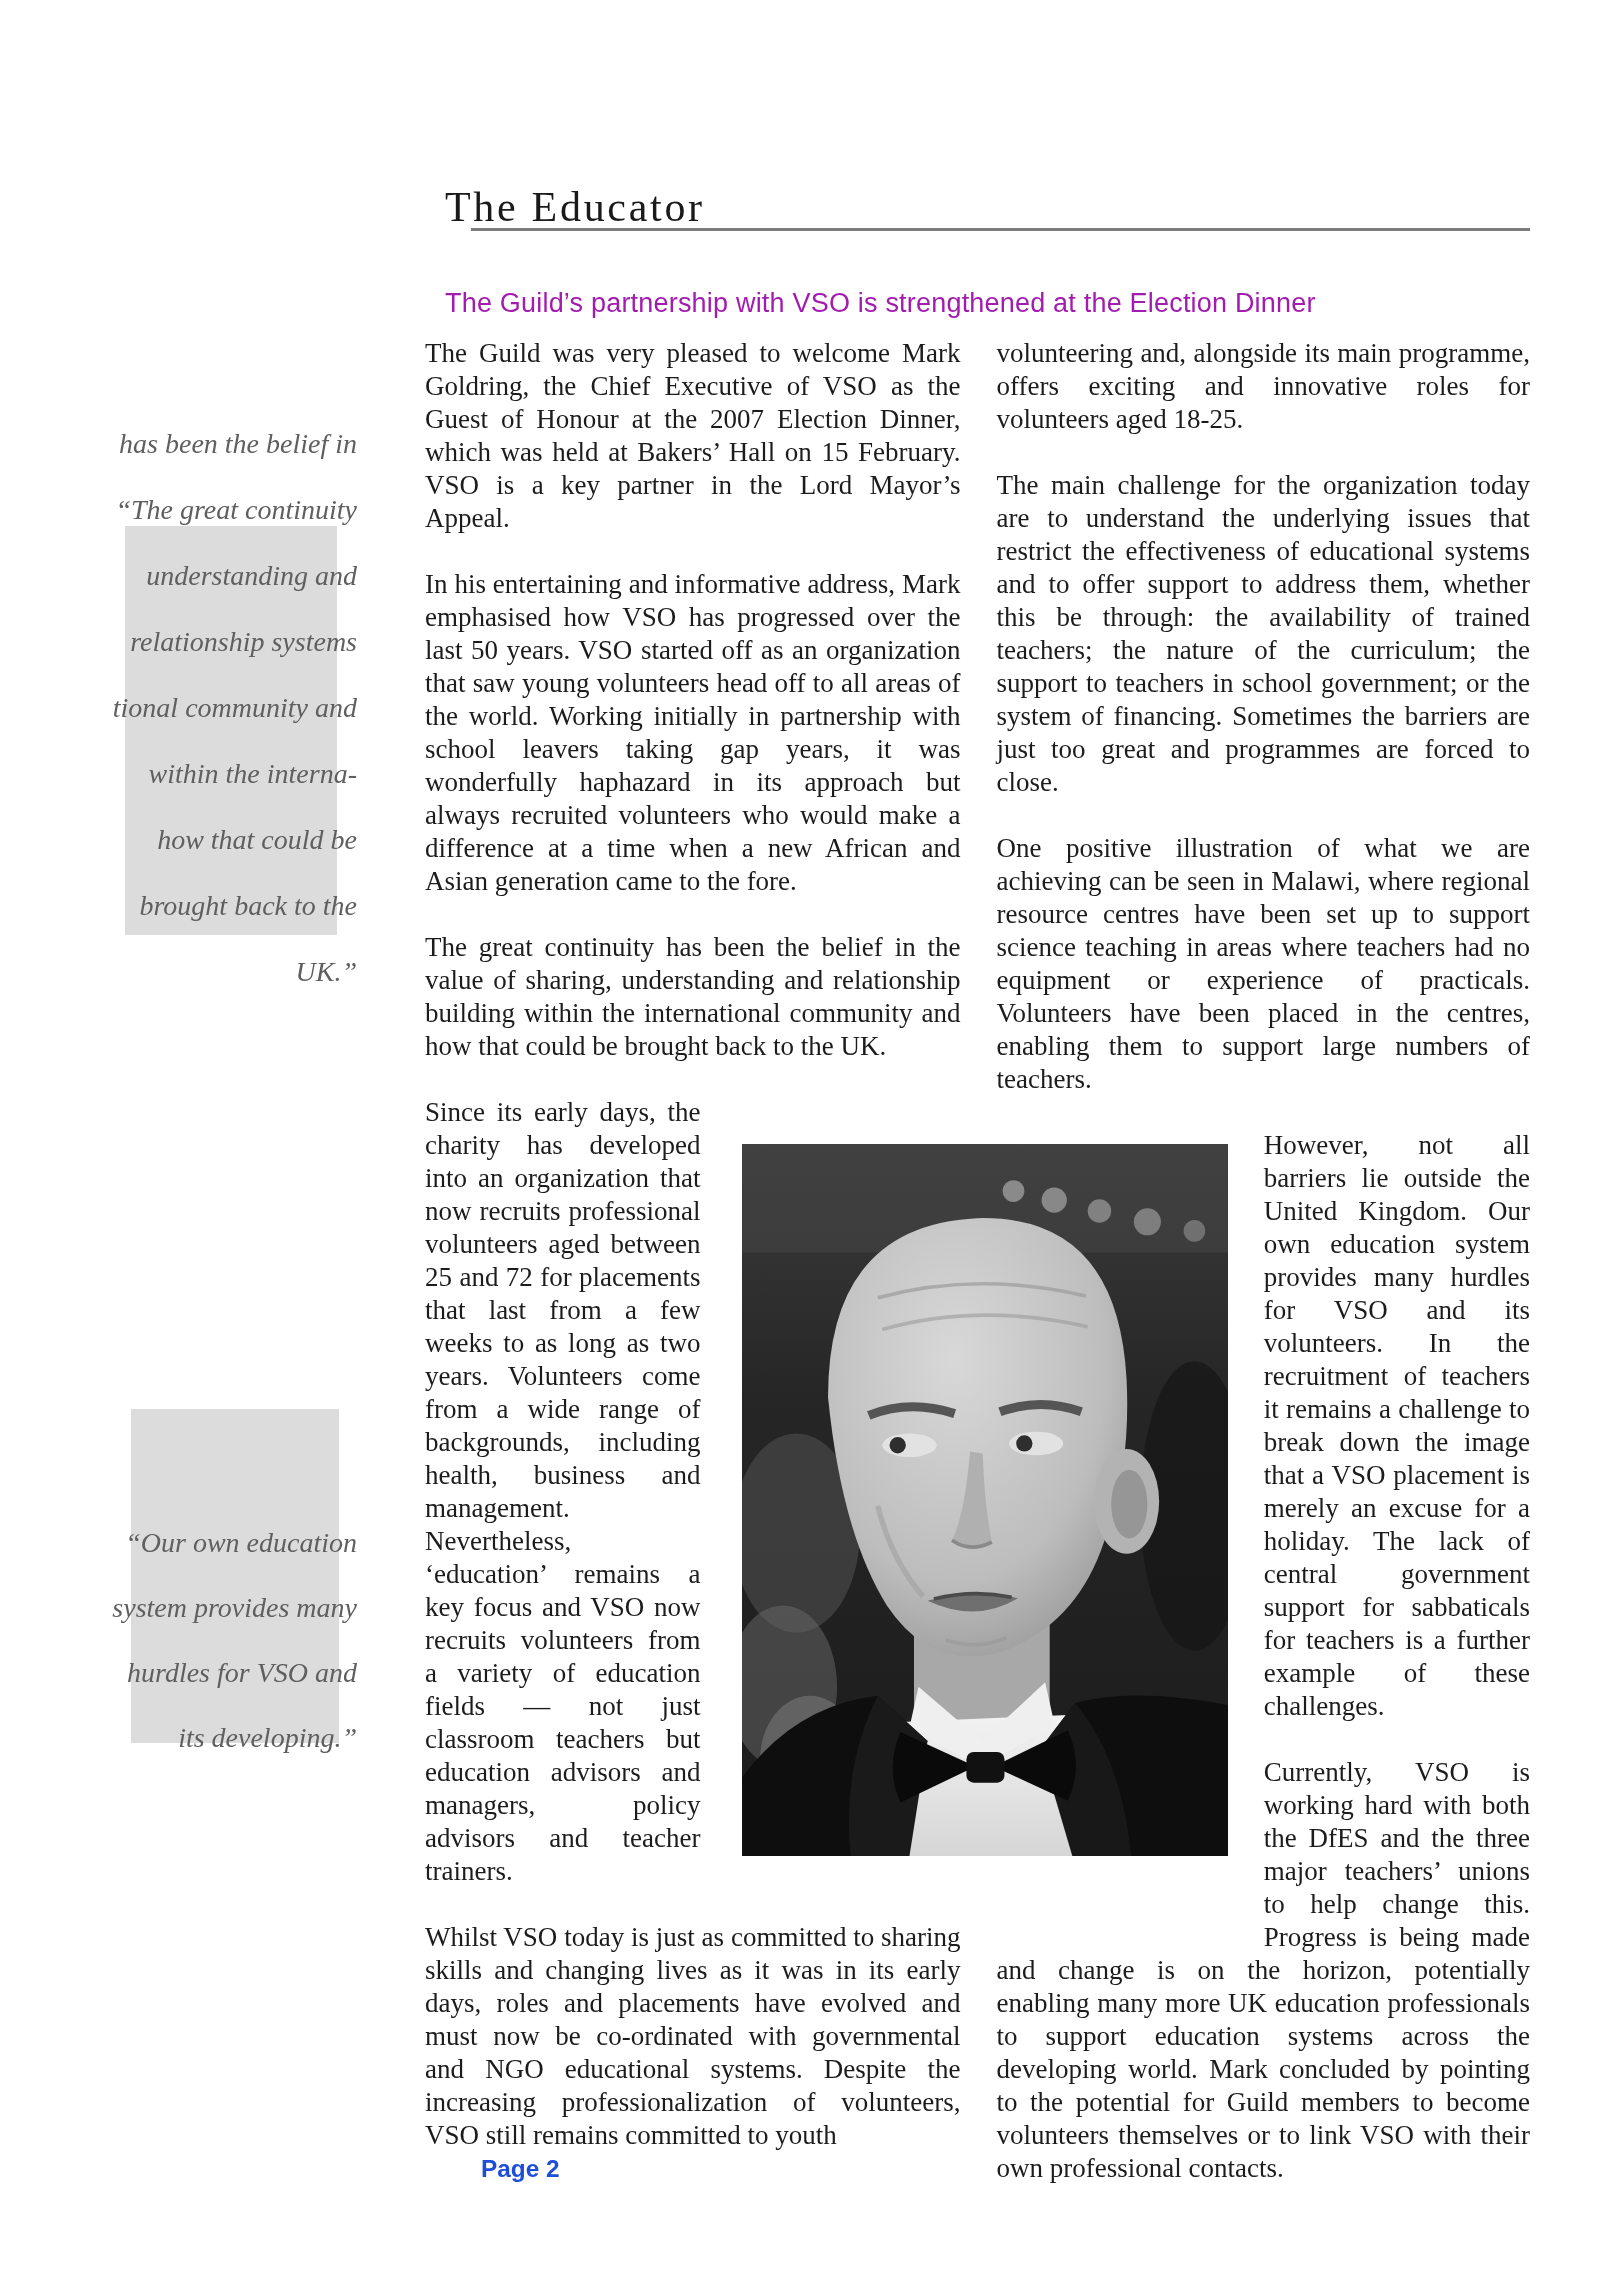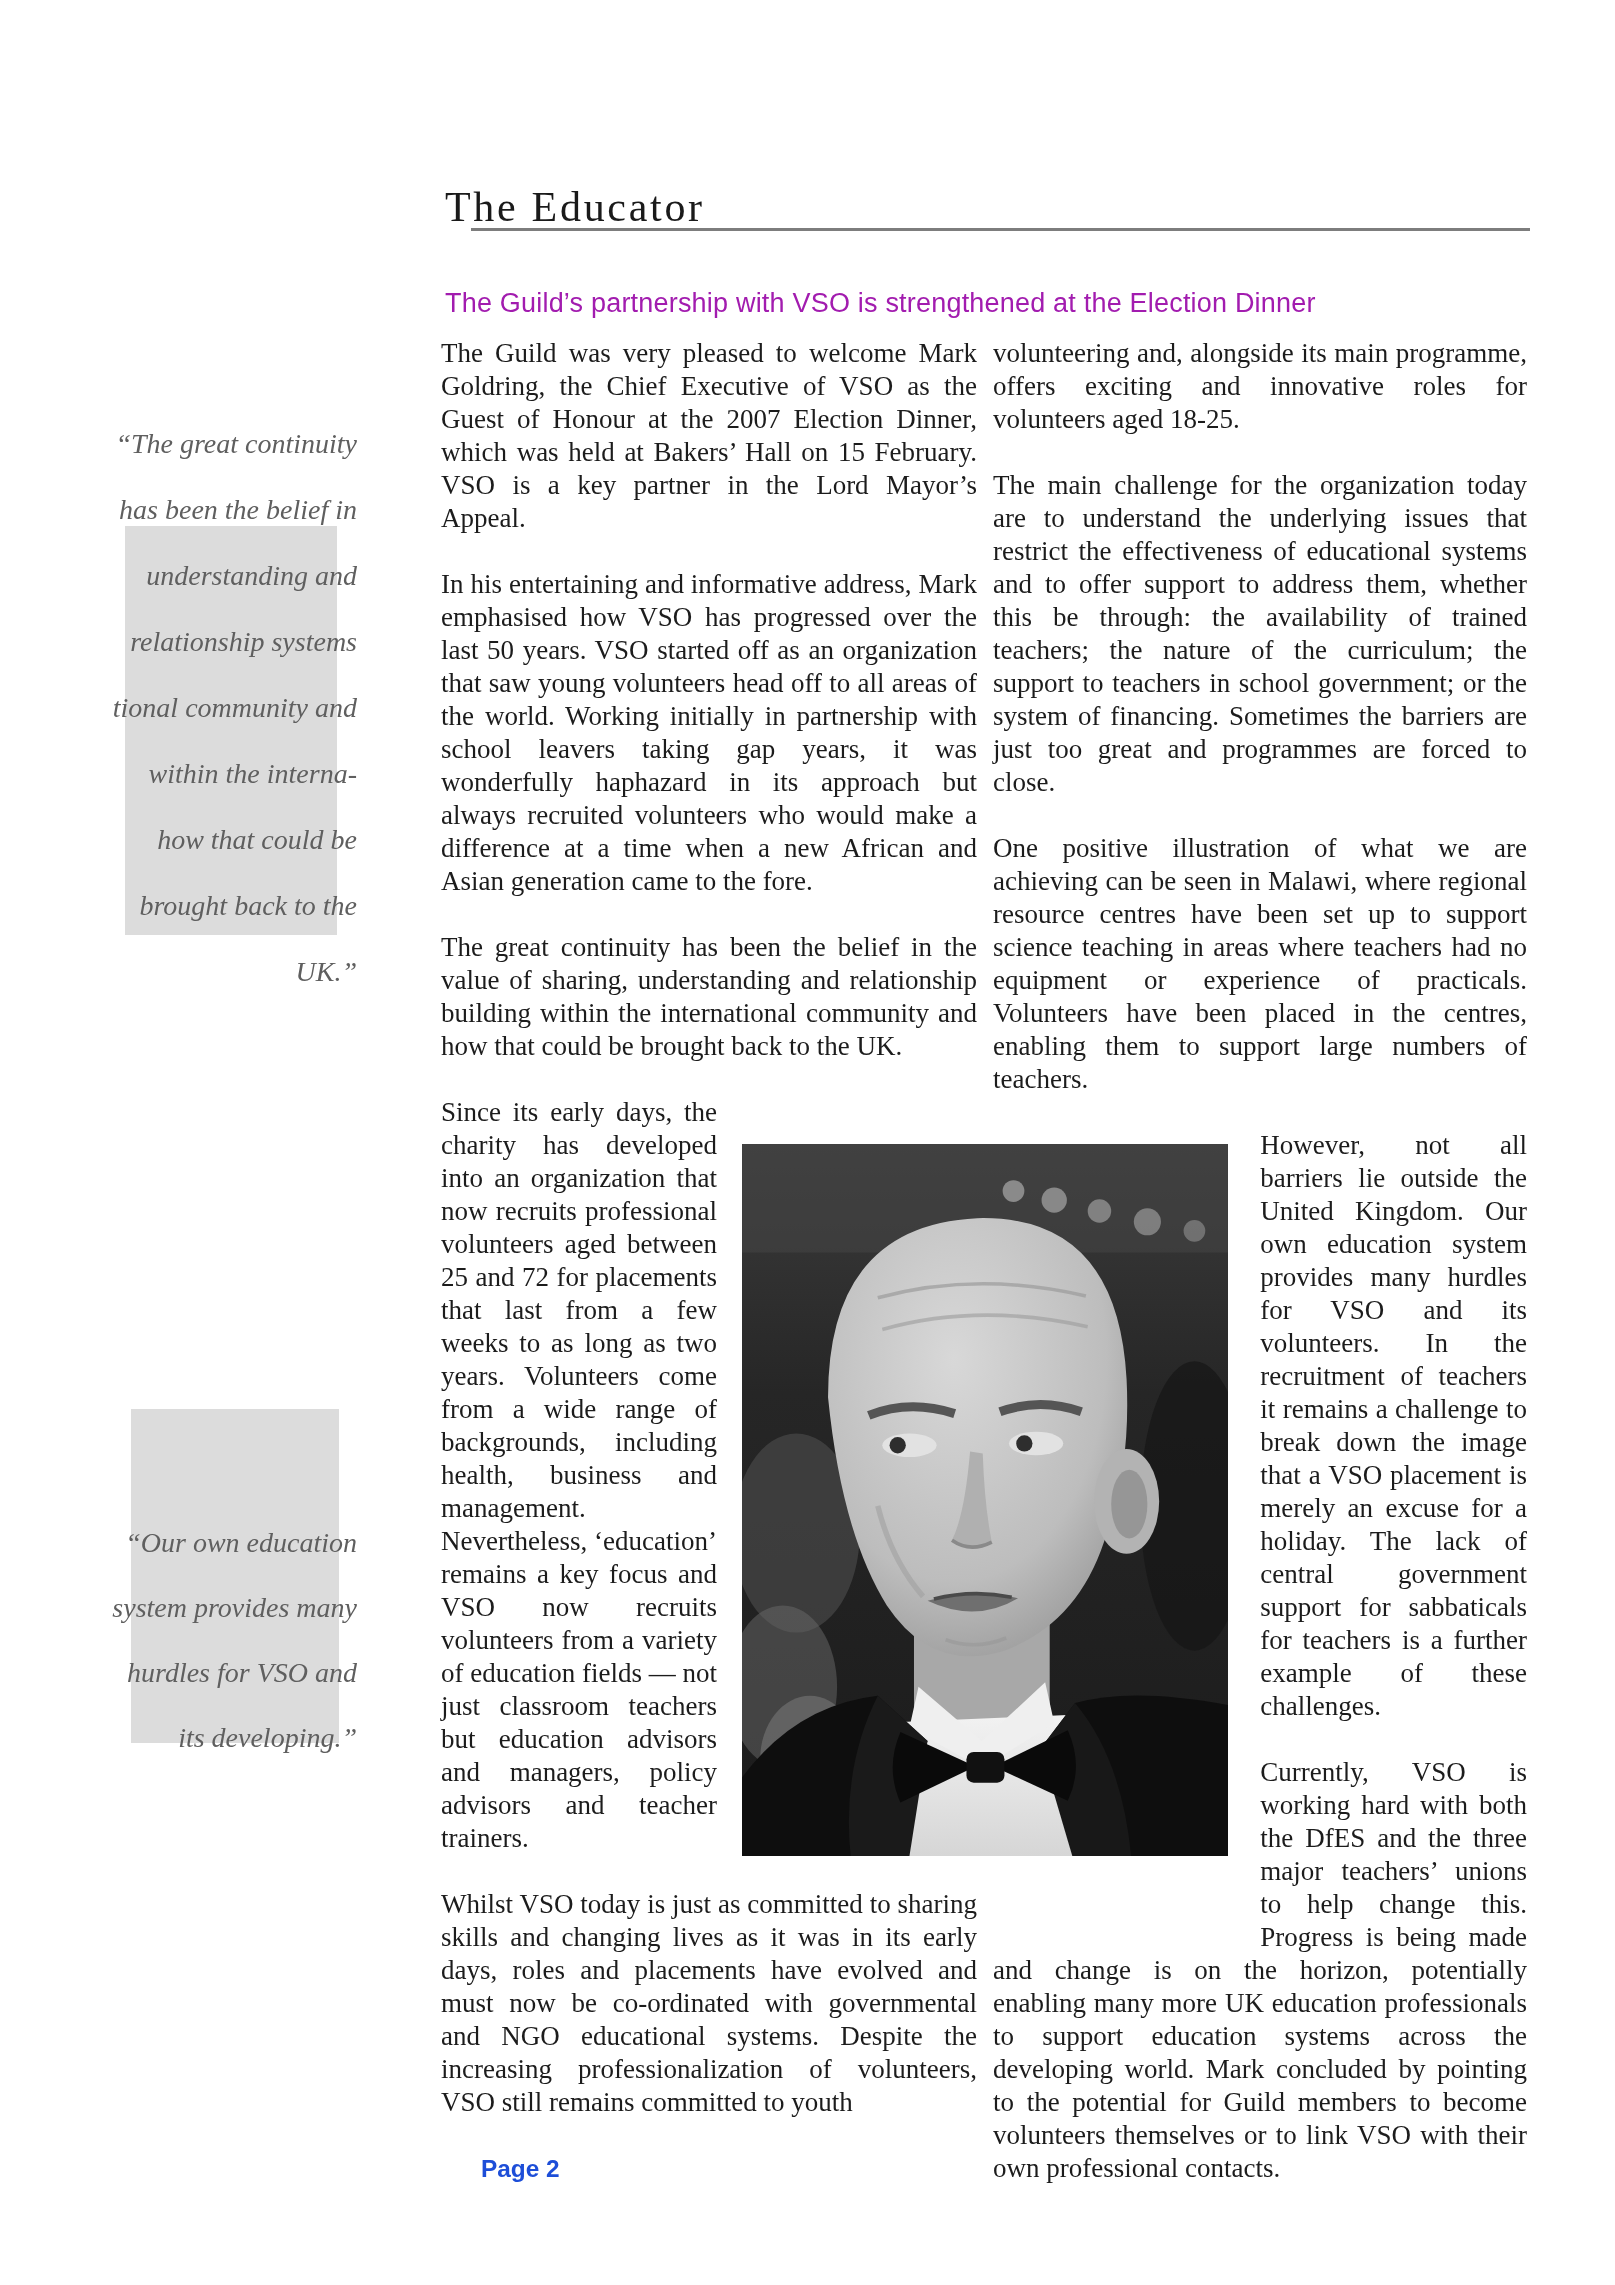--- a/index.html
+++ b/index.html
@@ -17,21 +17,21 @@
     left:471px;top:228px;width:1059px;height:2.7px;background:#7d7d7d;
   }
   
   #article-headline{
     left:445px;top:288px;width:1122px;
     font-family:"Liberation Sans", sans-serif;font-weight:normal;
     font-size:27px;line-height:31px;color:#a21caf;letter-spacing:0.2px;
   }
   
   #body-columns{
-    left:425px;top:337px;width:1105px;display:flex;gap:16px;margin-left:16px;
+    left:425px;top:337px;width:1105px;display:flex;gap:36px;
   }
   .col{font-size:27px;line-height:33px;text-align:justify;color:#1c1c1c;}
   #col-left{width:536px;}
   #col-right{width:534px;}
   .col p{margin:0 0 33px 0;}
   .col p:last-child{margin-bottom:0;}
   
   #photo-spacer-left{float:right;width:242px;height:736px;margin-top:33px;margin-left:18px;}
   #photo-spacer-right{float:left;width:251px;height:736px;margin-top:67px;margin-right:16.3px;}
   
@@ -60,22 +60,22 @@
 
 <div class="abs" id="page-title">The Educator</div>
 <div class="abs" id="title-rule"></div>
 
 <div class="abs" id="article-headline">The Guild’s partnership with VSO is strengthened at the Election Dinner</div>
 
 <div class="abs quote-box" id="quote-box-1"></div>
 <div class="abs quote-box" id="quote-box-2"></div>
 
 <div class="abs pull-quote" id="pull-quote-1">
+  <div>has been the belief in</div>
   <div>“The great continuity</div>
-  <div>has been the belief in</div>
   <div>understanding and</div>
   <div>relationship systems</div>
   <div>tional community and</div>
   <div>within the interna-</div>
   <div>how that could be</div>
   <div>brought back to the</div>
   <div>UK.”</div>
 </div>
 
 <div class="abs pull-quote" id="pull-quote-2">

